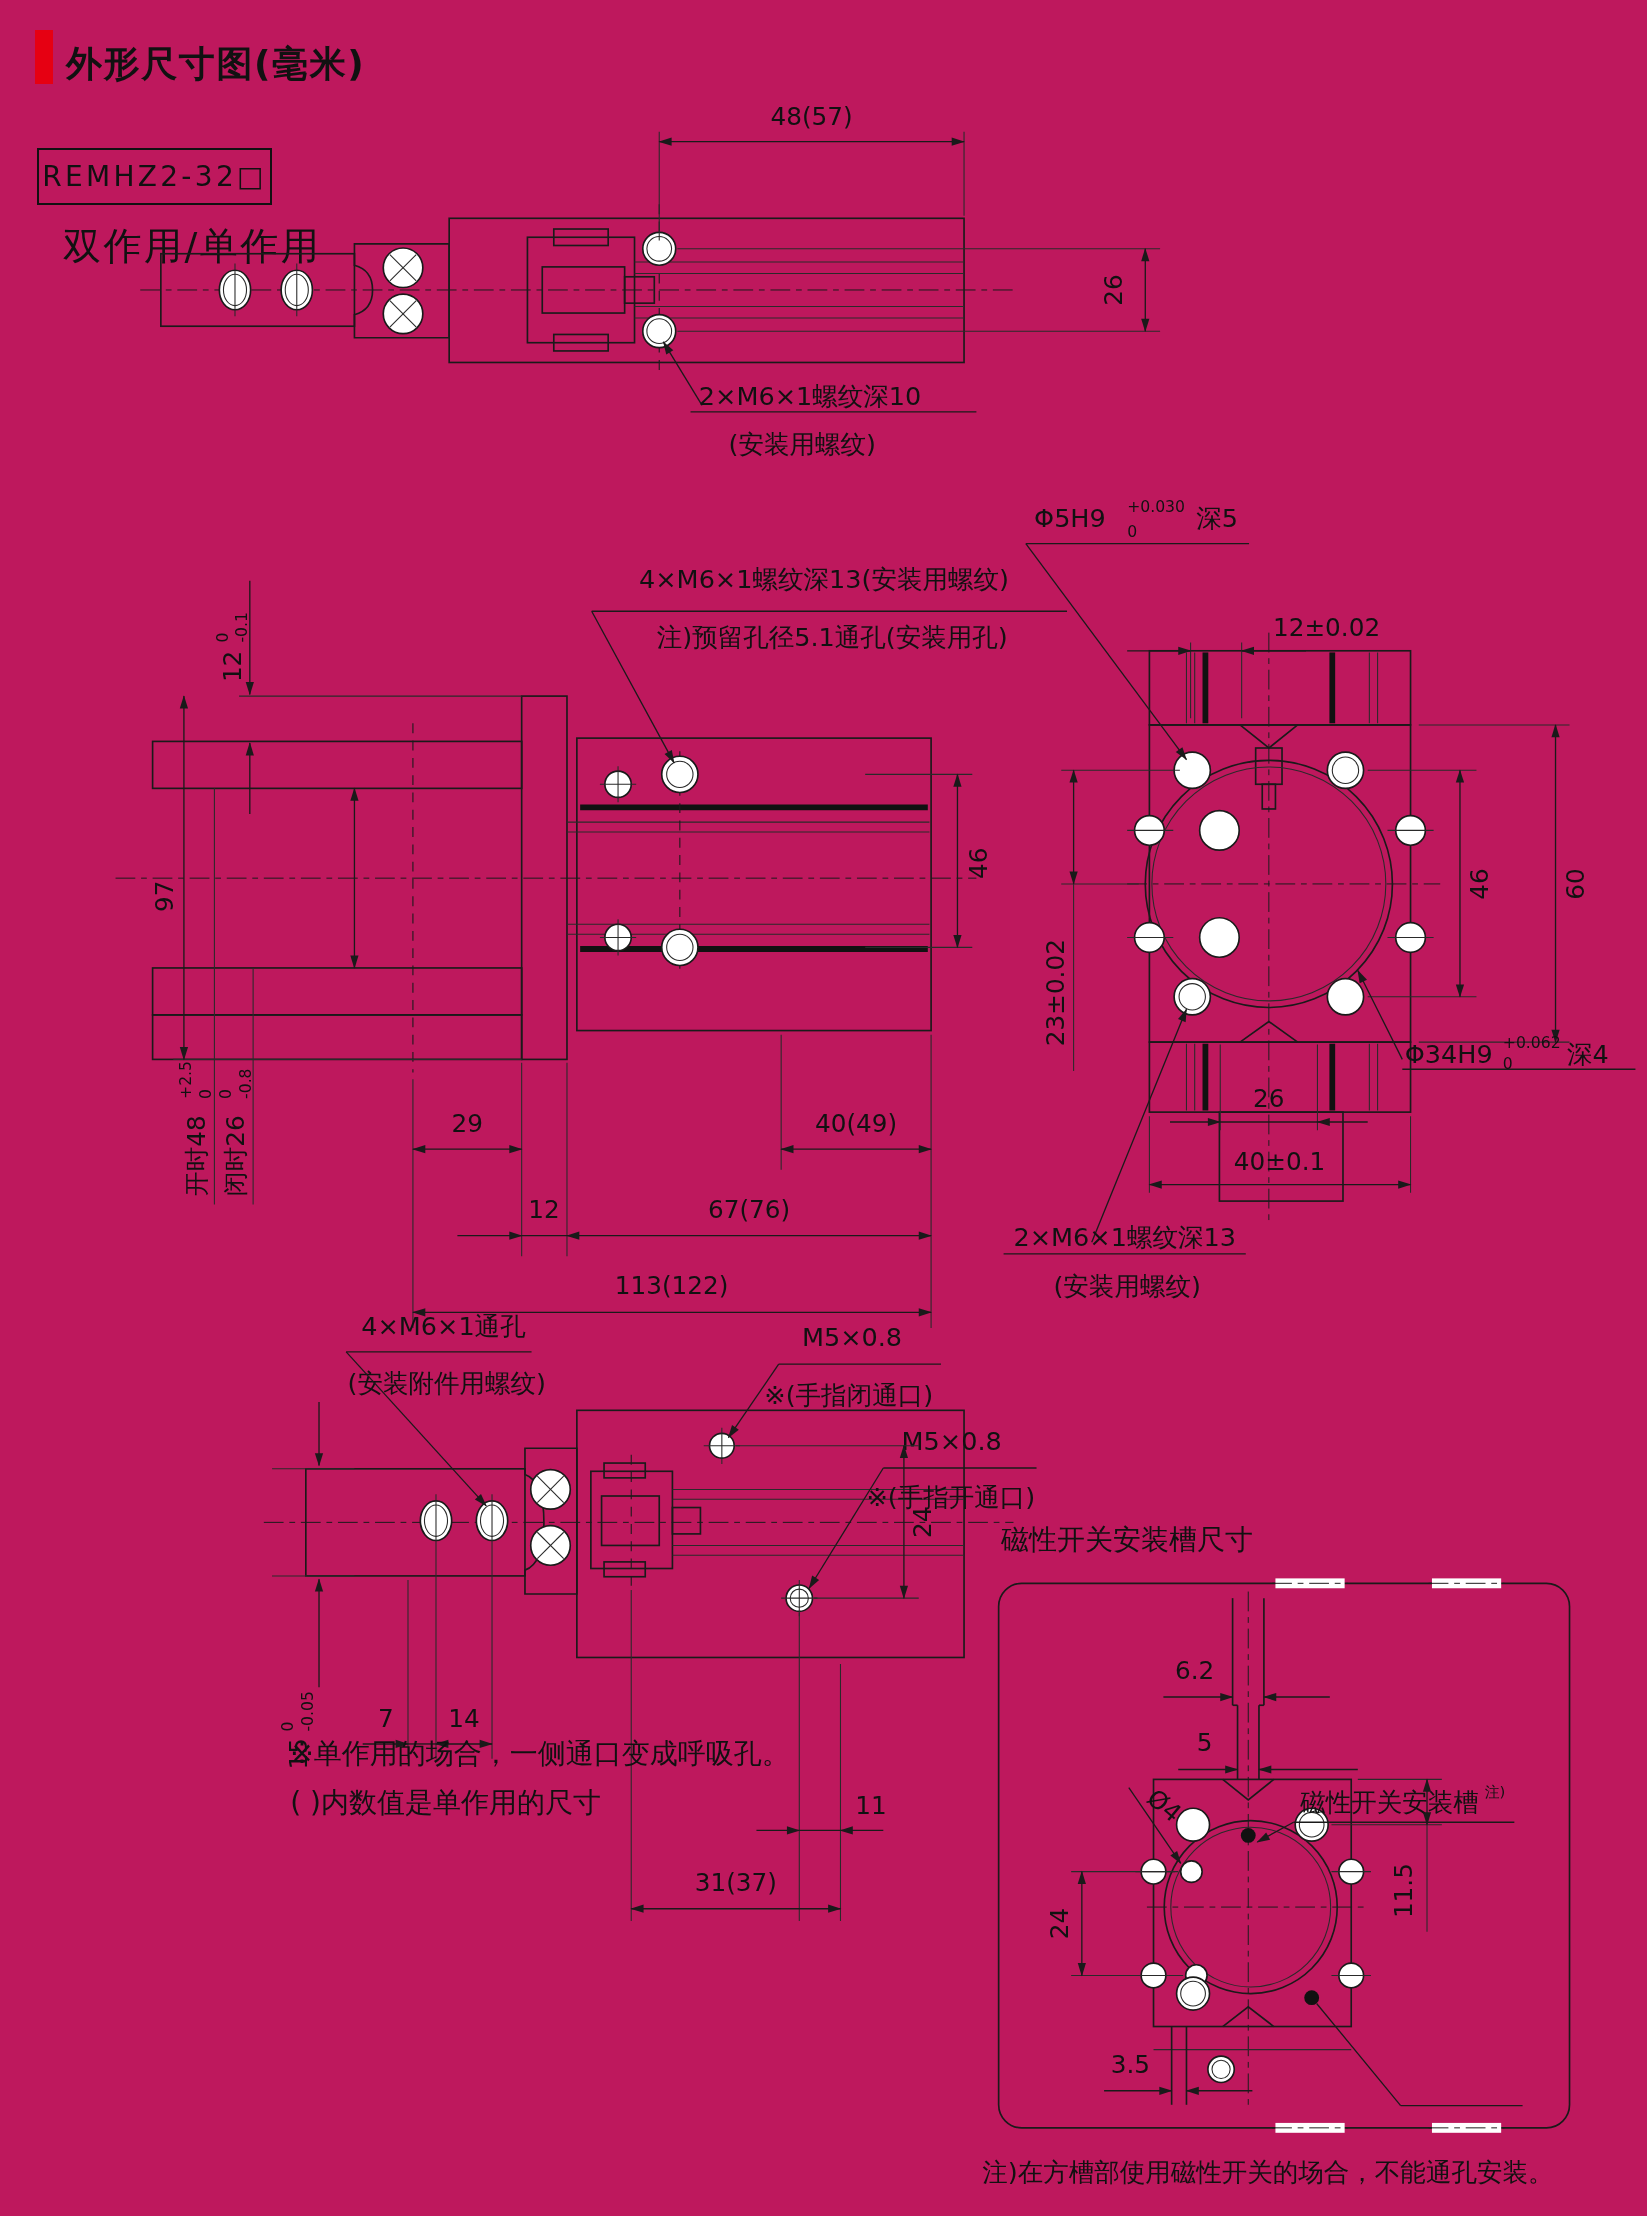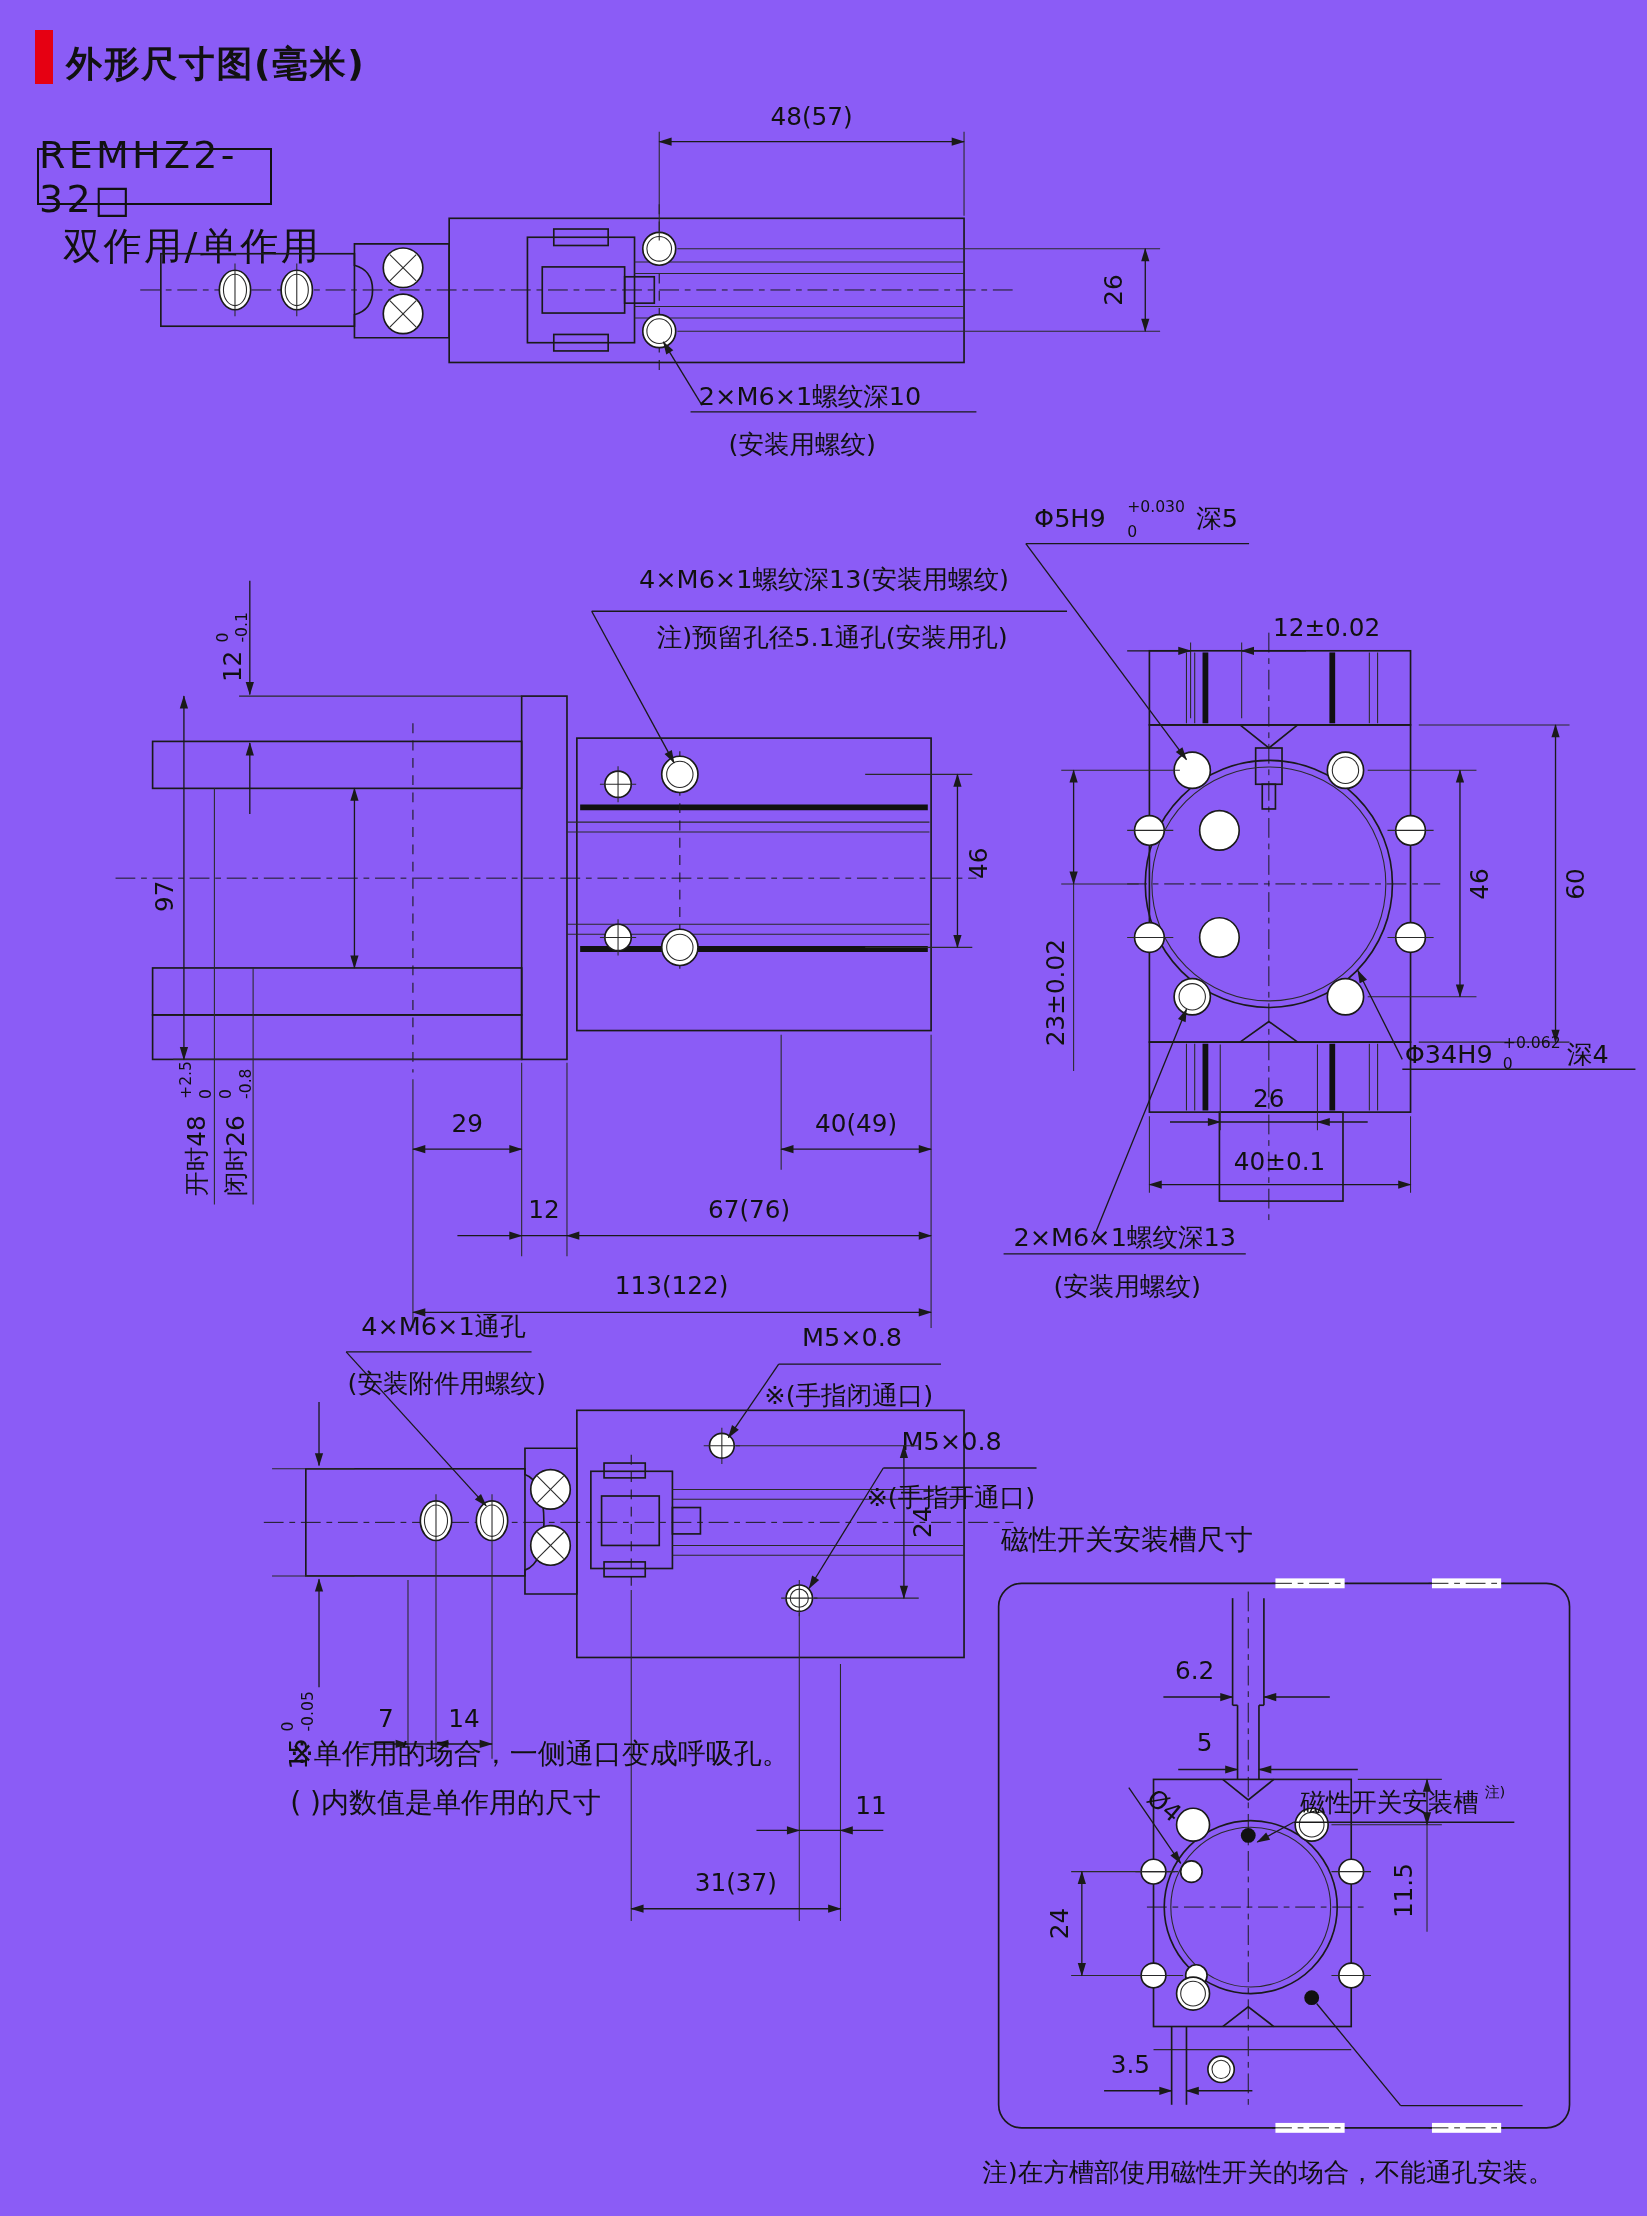--- a/index.html
+++ b/index.html
@@ -1,21 +1,21 @@
 <!DOCTYPE html>
 <html style="font-size:13px"><head>
 <meta charset="utf-8">
 <style>
   html,body{margin:0;padding:0;background:#fff;}
   body{font-family:"DejaVu Sans","Liberation Sans",sans-serif;color:#111;}
-  .page{position:relative;width:1648px;height:2216px;background:#8b5cf6;overflow:hidden;}
+  .page{position:relative;width:1648px;height:2216px;background:#be185d;overflow:hidden;}
   .hdr-bar{position:absolute;left:35px;top:30px;width:18px;height:54px;}
   .hdr-title{position:absolute;left:66px;top:40px;font-size:36px;font-weight:bold;letter-spacing:1.6px;}
   .model-box{position:absolute;left:37px;top:148px;width:231px;height:53px;border:2.5px solid #111;
-             display:flex;align-items:center;justify-content:center;font-size:38px;letter-spacing:3.3px;}
+             display:flex;align-items:center;justify-content:center;font-size:28px;letter-spacing:3.3px;}
   .subtitle{position:absolute;left:63px;top:221px;font-size:38px;letter-spacing:2.5px;}
   svg{position:absolute;left:0;top:0;}
   .ln{stroke:#1a1a1a;stroke-width:2;fill:none;}
   .fw{stroke:#1a1a1a;stroke-width:2;fill:#fff;}
   .thk{stroke:#111;stroke-width:7;fill:none;}
   .x{stroke:#2a2a2a;stroke-width:1.3;fill:none;}
   .dim{stroke:#1a1a1a;stroke-width:1.6;fill:none;}
   .cl{stroke:#1a1a1a;stroke-width:1.2;fill:none;stroke-dasharray:24 7 7 7;}
   .dsh{stroke:#1a1a1a;stroke-width:1.3;fill:none;stroke-dasharray:12 9;}
   text{fill:#111;font-size:30px;font-family:"DejaVu Sans","Liberation Sans",sans-serif;}

